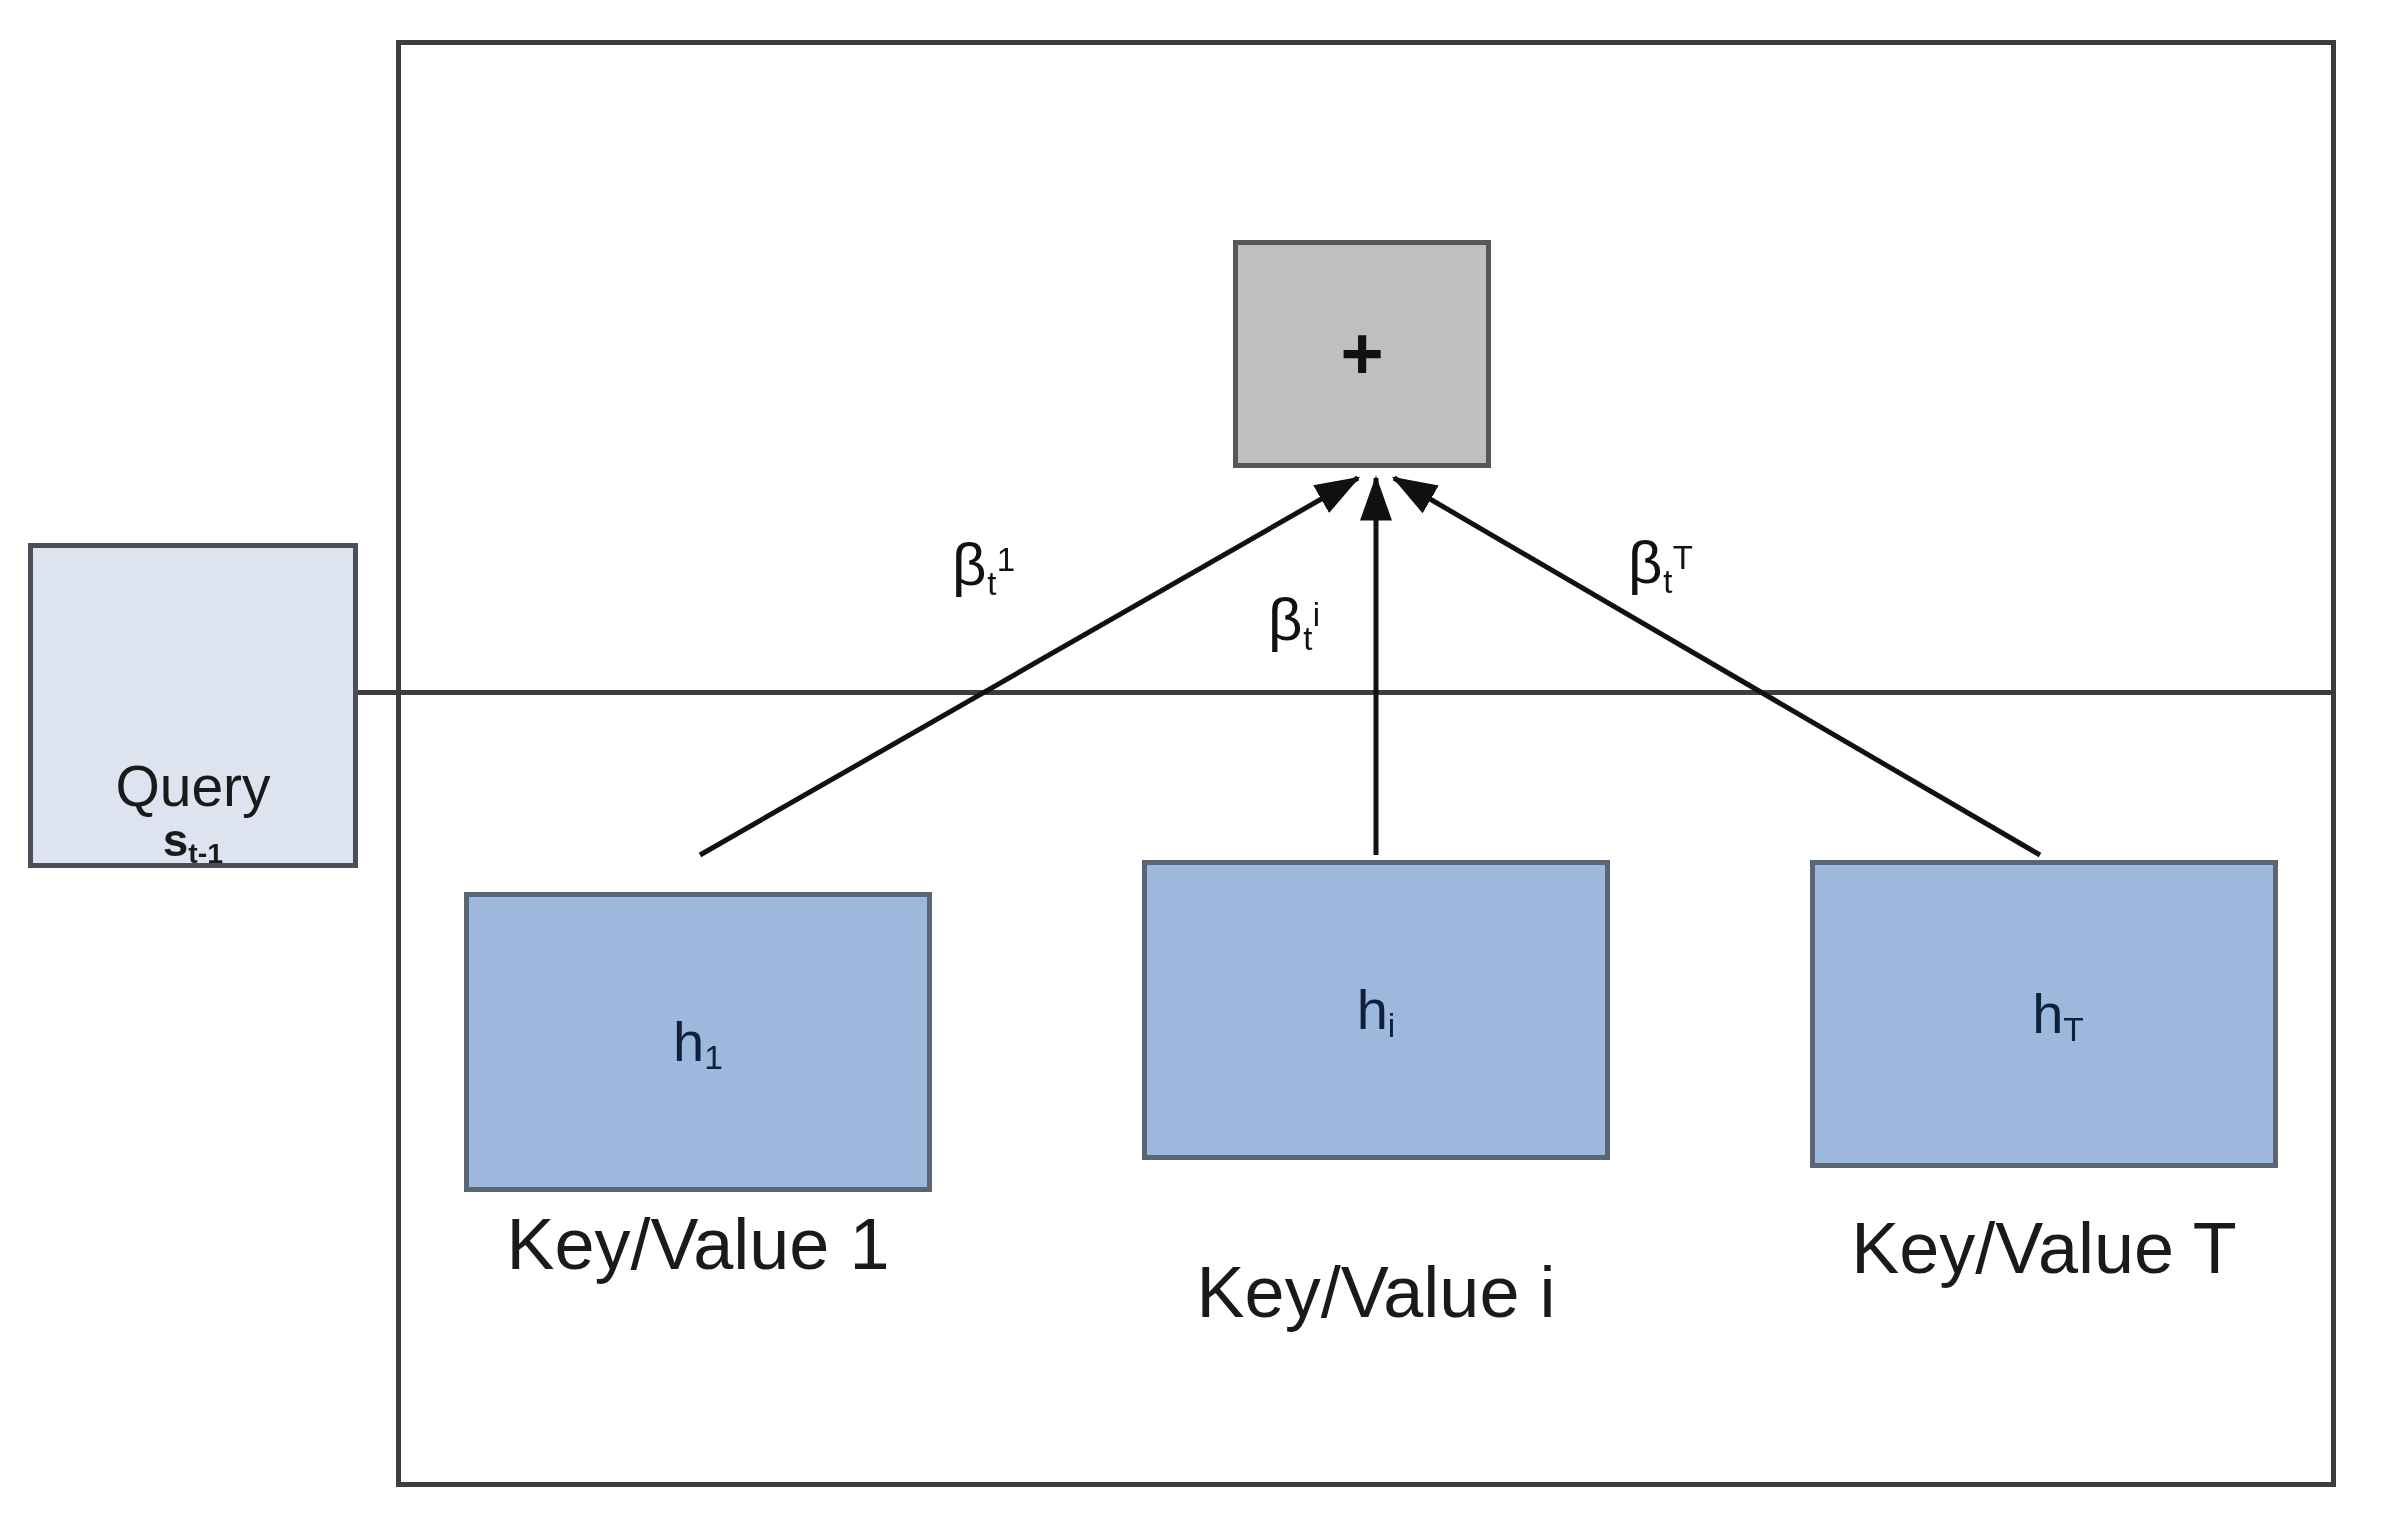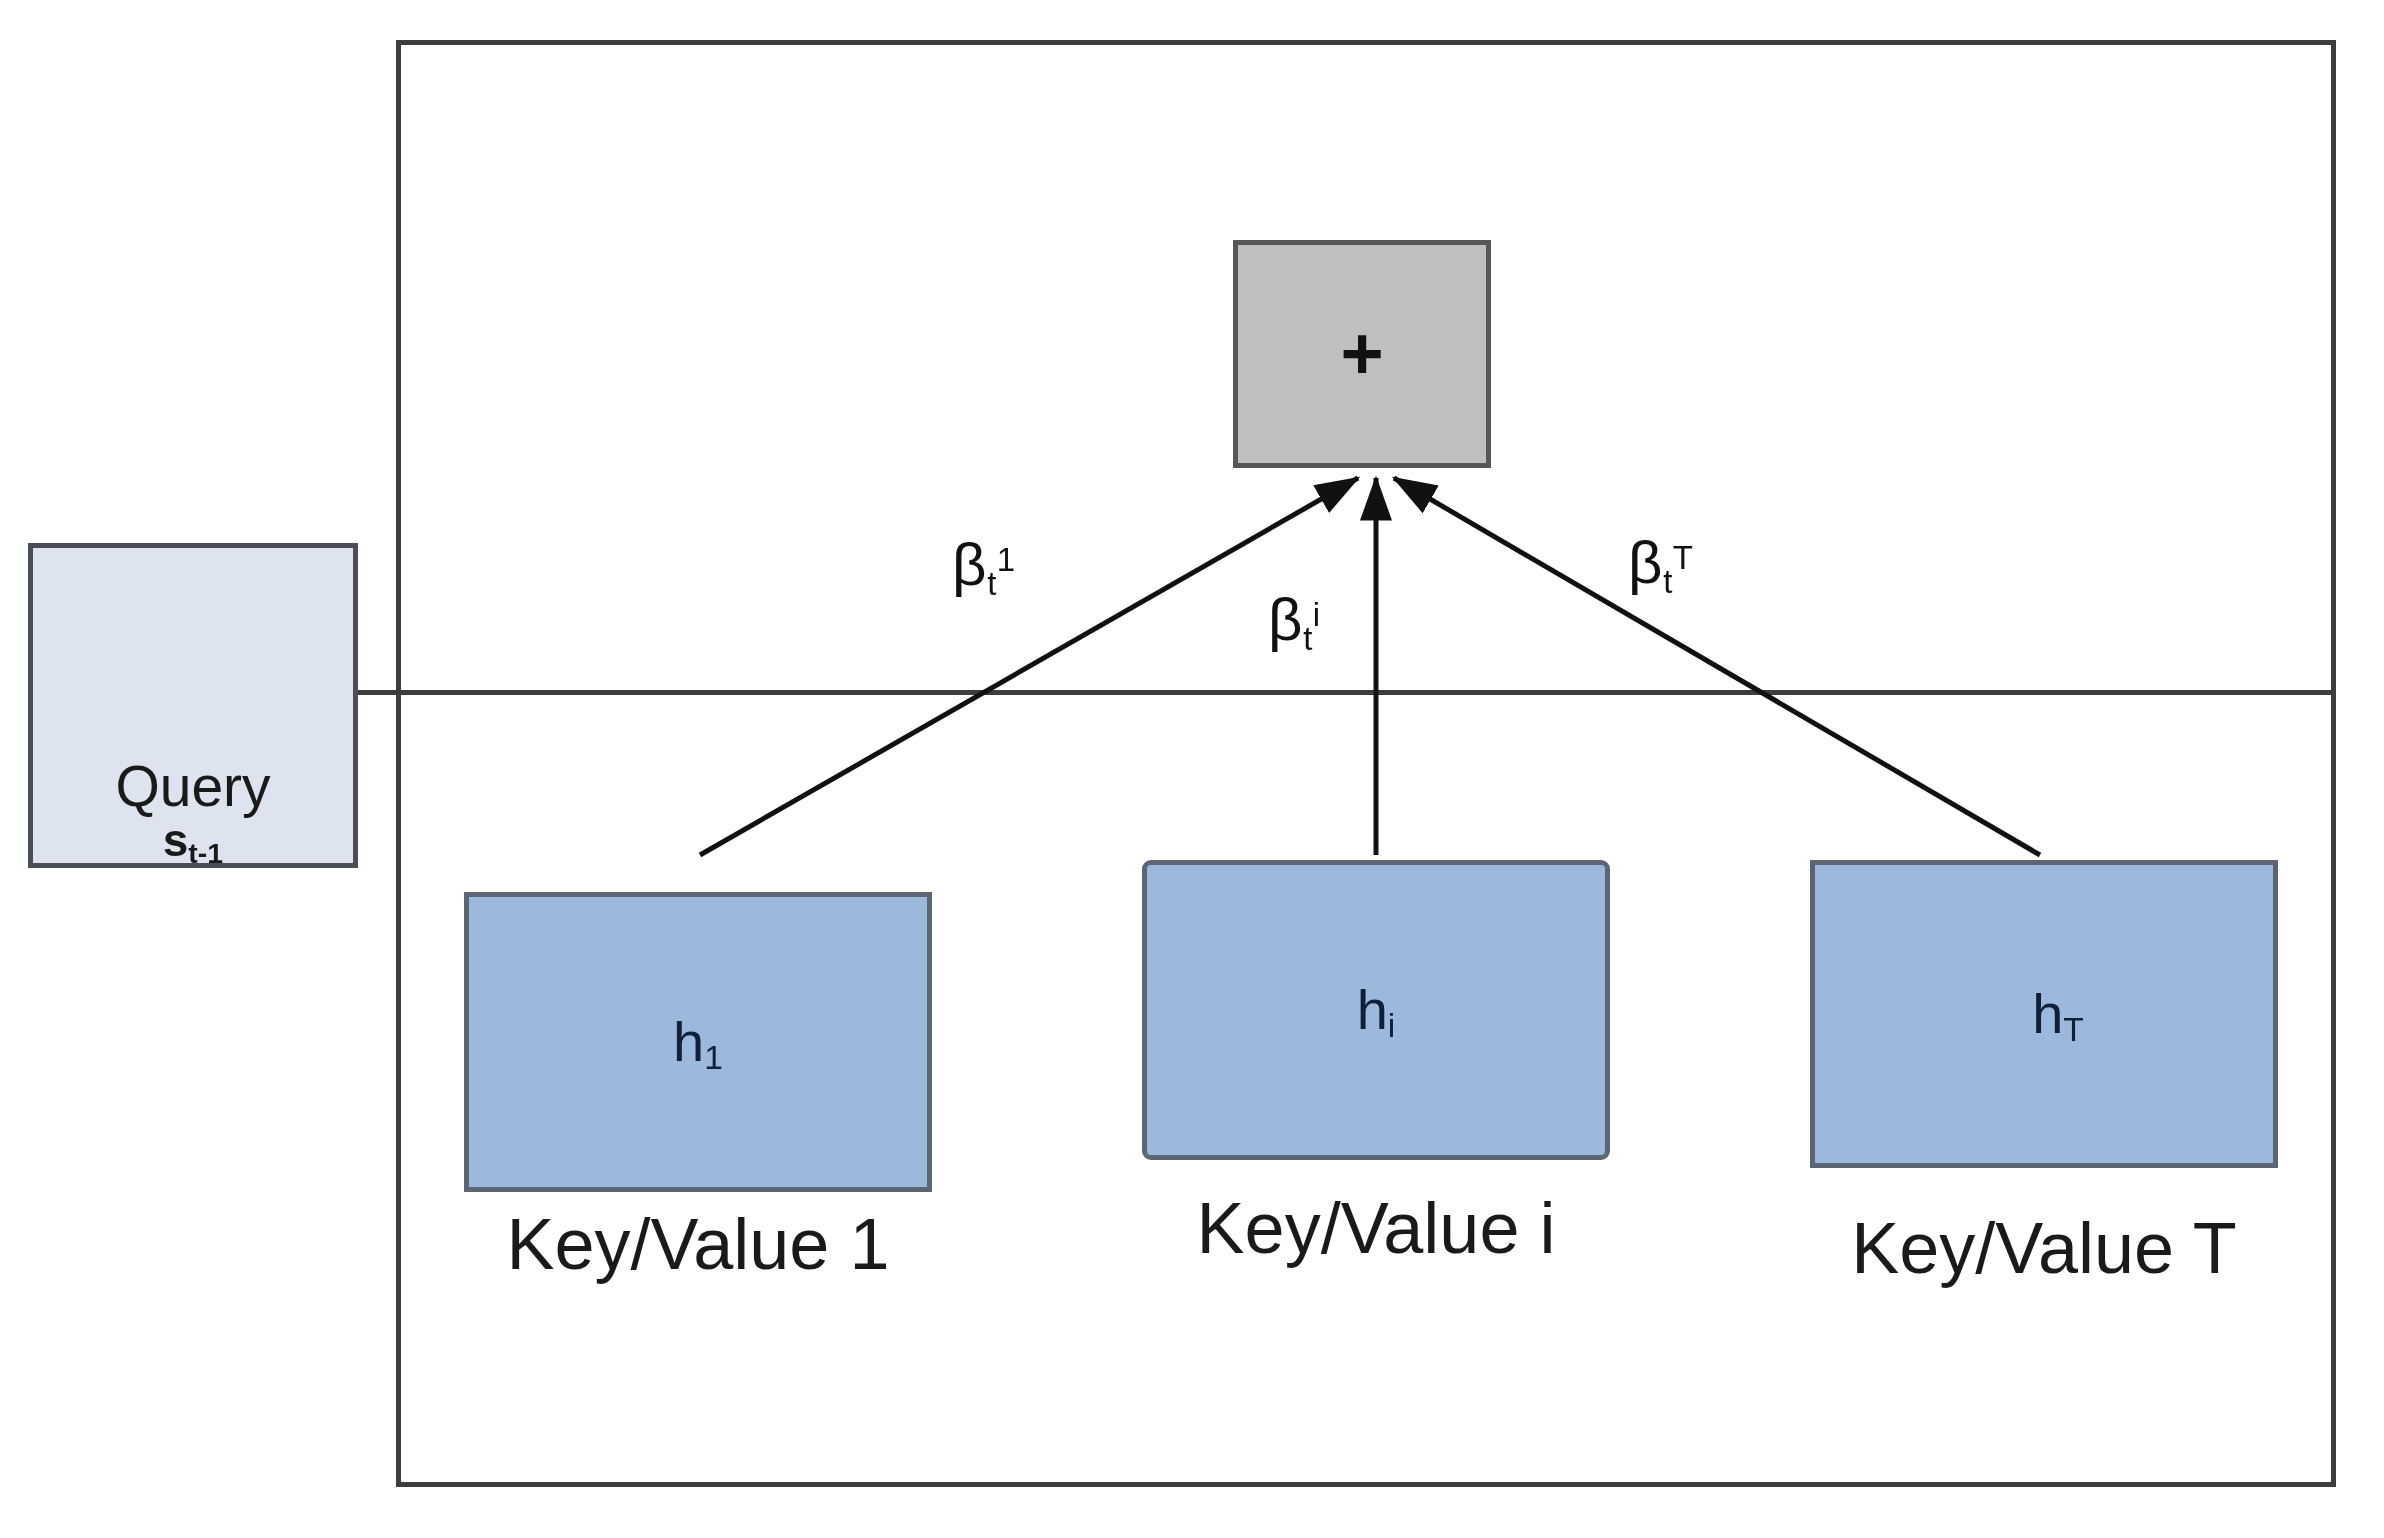--- a/index.html
+++ b/index.html
@@ -105,32 +105,32 @@
     color: #11203a;
     line-height: 1;
   }
   .h-box sub {
     font-size: 0.60em;
     vertical-align: baseline;
     position: relative;
     top: 0.25em;
   }
   .h-box-1 { left: 464px;  top: 892px;  width: 468px; height: 300px; }
-  .h-box-2 { left: 1142px; top: 860px;  width: 468px; height: 300px; border-radius: 9px; }
+  .h-box-2 { left: 1142px; top: 860px;  width: 468px; height: 300px; }
   .h-box-3 { left: 1810px; top: 860px;  width: 468px; height: 308px; padding-left: 28px; }
   .kv-label {
     position: absolute;
     font-size: 72px;
     color: #1a1a1a;
     white-space: nowrap;
     text-align: center;
     line-height: 1;
   }
   .kv-1 { left: 464px;  top: 1208px; width: 468px; }
-  .kv-2 { left: 1142px; top: 1192px; width: 468px; }
+  .kv-2 { left: 1142px; top: 1256px; width: 468px; }
   .kv-3 { left: 1810px; top: 1212px; width: 468px; }
   .beta {
     position: absolute;
     font-size: 60px;
     color: #111111;
     white-space: nowrap;
     line-height: 1;
   }
   .beta .sub {
     font-size: 0.55em;

